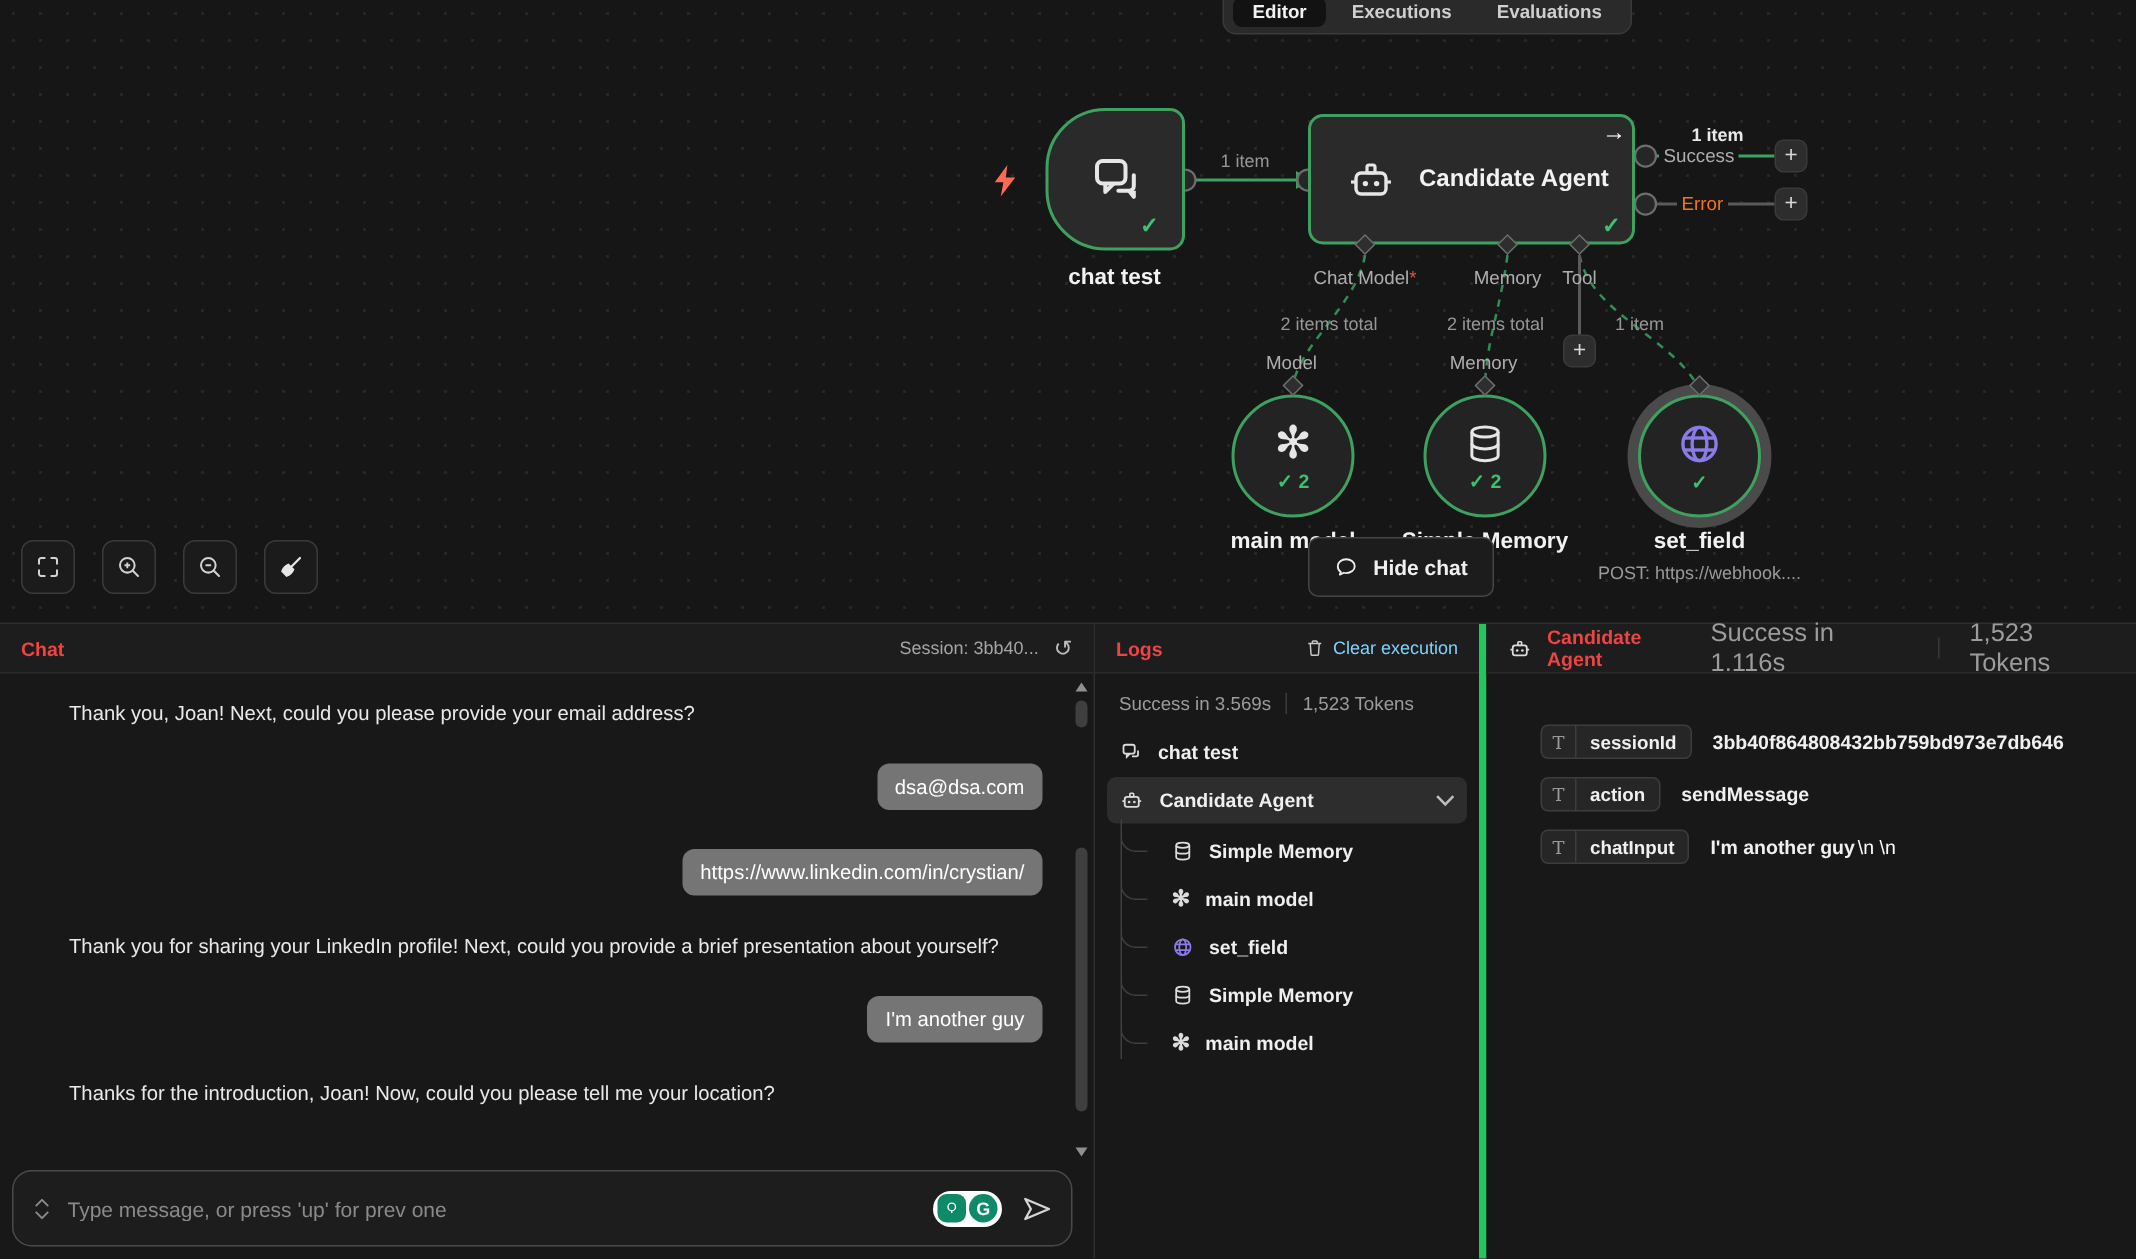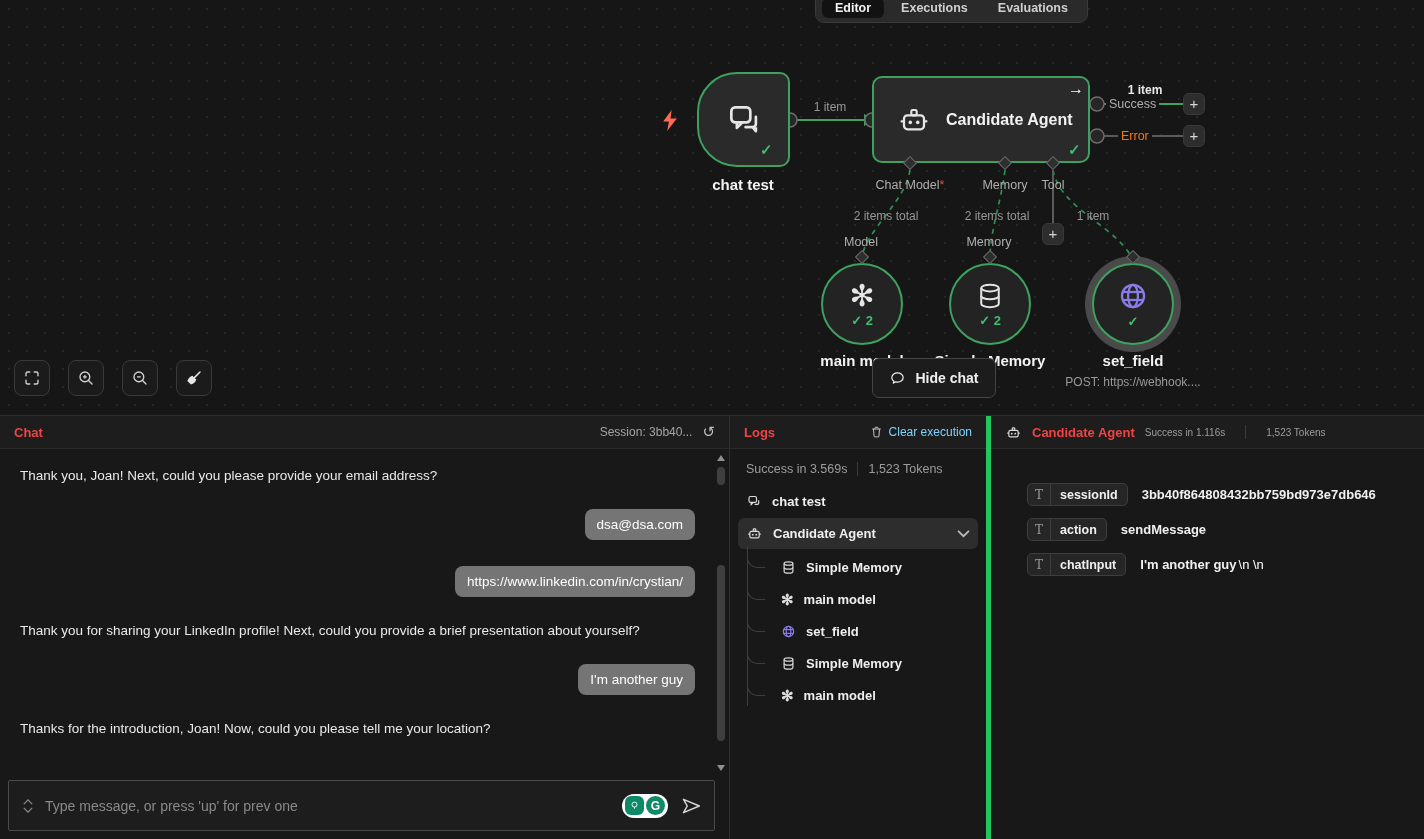--- a/index.html
+++ b/index.html
@@ -57,26 +57,26 @@
   .panel-title { font-size:13px; font-weight:700; color:#ef4444; }
 
   #chat-col { width:730px; position:relative; border-right:1px solid #2e2e2e;
     display:flex; flex-direction:column; background:#181818; }
   #chat-col .panel-header { justify-content:space-between; }
   .session-wrap { display:flex; align-items:center; gap:10px; }
   .session-text { font-size:12px; color:#a5a5a5; }
   .undo-icon { font-size:15px; color:#bdbdbd; cursor:pointer; }
   #messages { flex:1; display:flex; flex-direction:column; gap:26px;
     padding:19px 34px 0 20px; overflow:hidden; }
-  .msg-bot { font-size:13.5px; color:#e9e9e9; max-width:640px; }
+  .msg-bot { font-size:13.5px; color:#e9e9e9; max-width:640px;margin-left:26px; }
   .msg-user { align-self:flex-end; background:#757575; color:#fff; font-size:13.5px;
     padding:8px 12px; border-radius:8px; }
   #chat-input-row { flex:none; height:67px; padding:8px 14px 8px 8px; }
   #chat-input-box { height:51px; background:#1d1d1d; border:1px solid #4a4a4a;
-    border-radius:2px; display:flex; align-items:center; padding:0 12px 0 14px; gap:12px; }
+    border-radius:13px; display:flex; align-items:center; padding:0 12px 0 14px; gap:12px; }
   .updown { display:flex; flex-direction:column; gap:2px; color:#8a8a8a; }
   #chat-input { flex:1; background:transparent; border:none; outline:none; color:#e9e9e9;
     font-size:14px; font-family:"Liberation Sans", sans-serif; }
   #chat-input::placeholder { color:#8a8a8a; }
   .gram-pill { background:#fff; border-radius:12px; height:24px; display:flex;
     align-items:center; gap:2px; padding:0 3px; cursor:pointer; }
   .gram-a { width:19px; height:19px; border-radius:6px; background:#0e8a68; display:flex;
     align-items:center; justify-content:center; }
   .gram-g { width:19px; height:19px; border-radius:50%; background:#0e8a68; color:#fff;
     font-size:12px; font-weight:700; display:flex; align-items:center; justify-content:center; }
@@ -108,21 +108,21 @@
   .log-children::before { content:""; position:absolute; left:17px; top:-3px; height:158px;
     border-left:1.5px solid #3f3f3f; }
   .log-child { position:relative; display:flex; align-items:center; gap:10px; height:32px;
     padding-left:51px; font-size:13px; font-weight:700; color:#efefef; cursor:pointer; }
   .log-child::before { content:""; position:absolute; left:17px; top:-5px; width:17px;
     height:21px; border-left:1.5px solid #3f3f3f; border-bottom:1.5px solid #3f3f3f;
     border-bottom-left-radius:10px; }
 
   #detail-col { width:433px; background:#181818; display:flex; flex-direction:column; }
   #detail-col .panel-header { gap:10px; }
-  .detail-status { font-size:10px; color:#9c9c9c; }
+  .detail-status { font-size:17px; color:#9c9c9c; }
   .input-section { padding:18px 16px 0 16px; }
   .section-title { font-size:12px; font-weight:700; letter-spacing:5px; color:#d2d2d2; }
   .field-row { display:flex; align-items:center; margin:12px 0 0 20px; }
   .field-row:first-of-type { margin-top:16px; }
   .fbadge { display:flex; align-items:stretch; height:23px; background:#262626;
     border:1px solid #3d3d3d; border-radius:5px; overflow:hidden; }
   .fbadge-t { font-family:"DejaVu Serif", serif; font-size:12px; color:#9a9a9a;
     display:flex; align-items:center; padding:0 7px; border-right:1px solid #3d3d3d; }
   .fbadge-n { font-size:12.5px; font-weight:700; color:#f0f0f0; display:flex;
     align-items:center; padding:0 9px; }

